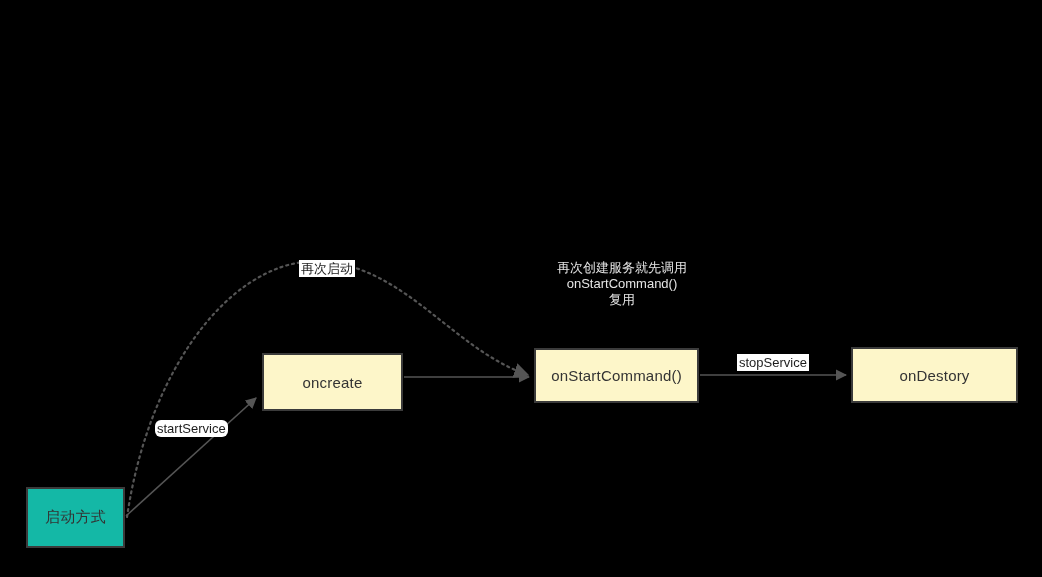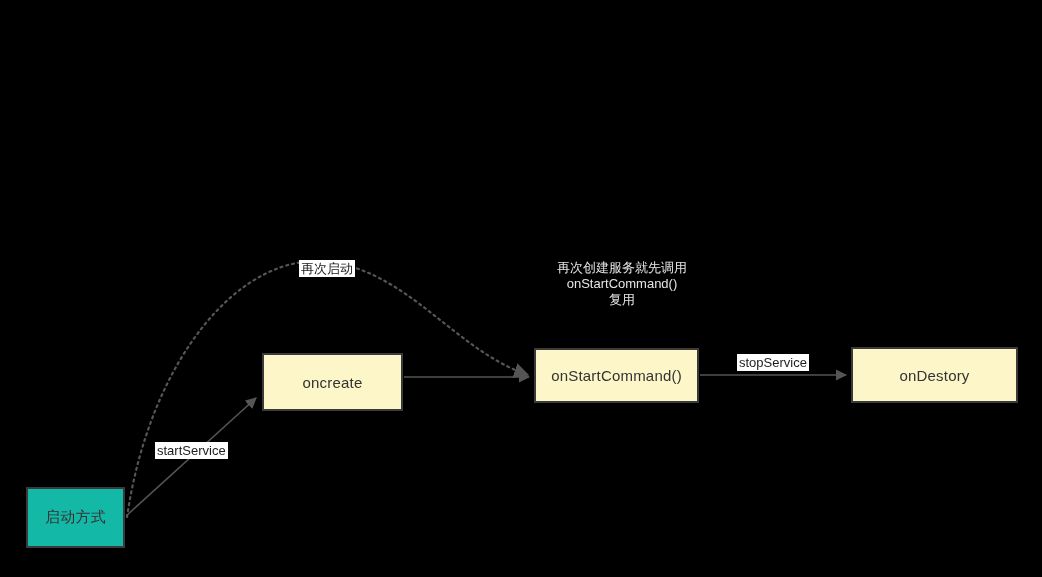--- a/index.html
+++ b/index.html
@@ -92,21 +92,21 @@
   </div>
 
   <div class="node yellow" style="left:534px; top:348px; width:165px; height:55px;">
     <span>onStartCommand()</span>
   </div>
 
   <div class="node yellow" style="left:851px; top:347px; width:167px; height:56px;">
     <span>onDestory</span>
   </div>
 
-  <div class="edge-label" style="left:155px; top:442px;">startService</div>
+  <div class="edge-label" style="left:155px; top:420px;border-radius:6px;">startService</div>
 
   <div class="edge-label" style="left:299px; top:260px;">再次启动</div>
 
   <div class="edge-label" style="left:737px; top:354px;">stopService</div>
 
   <div class="note" style="left:492px; top:260px;">再次创建服务就先调用
 onStartCommand()
 复用</div>
 
 </div>

